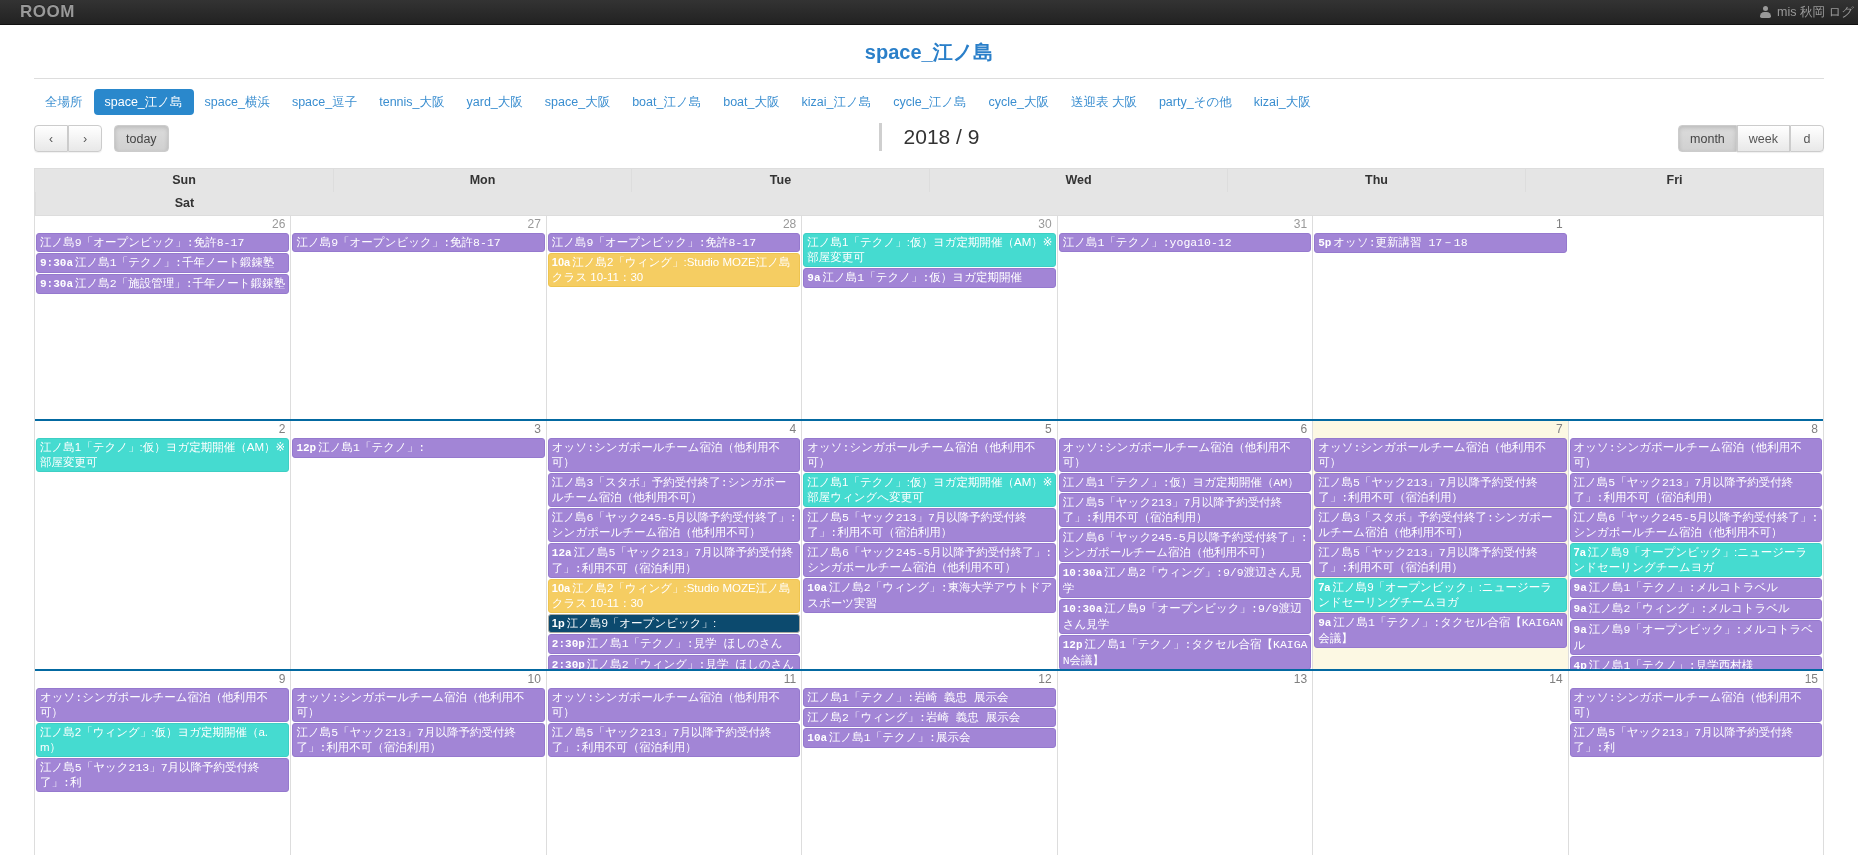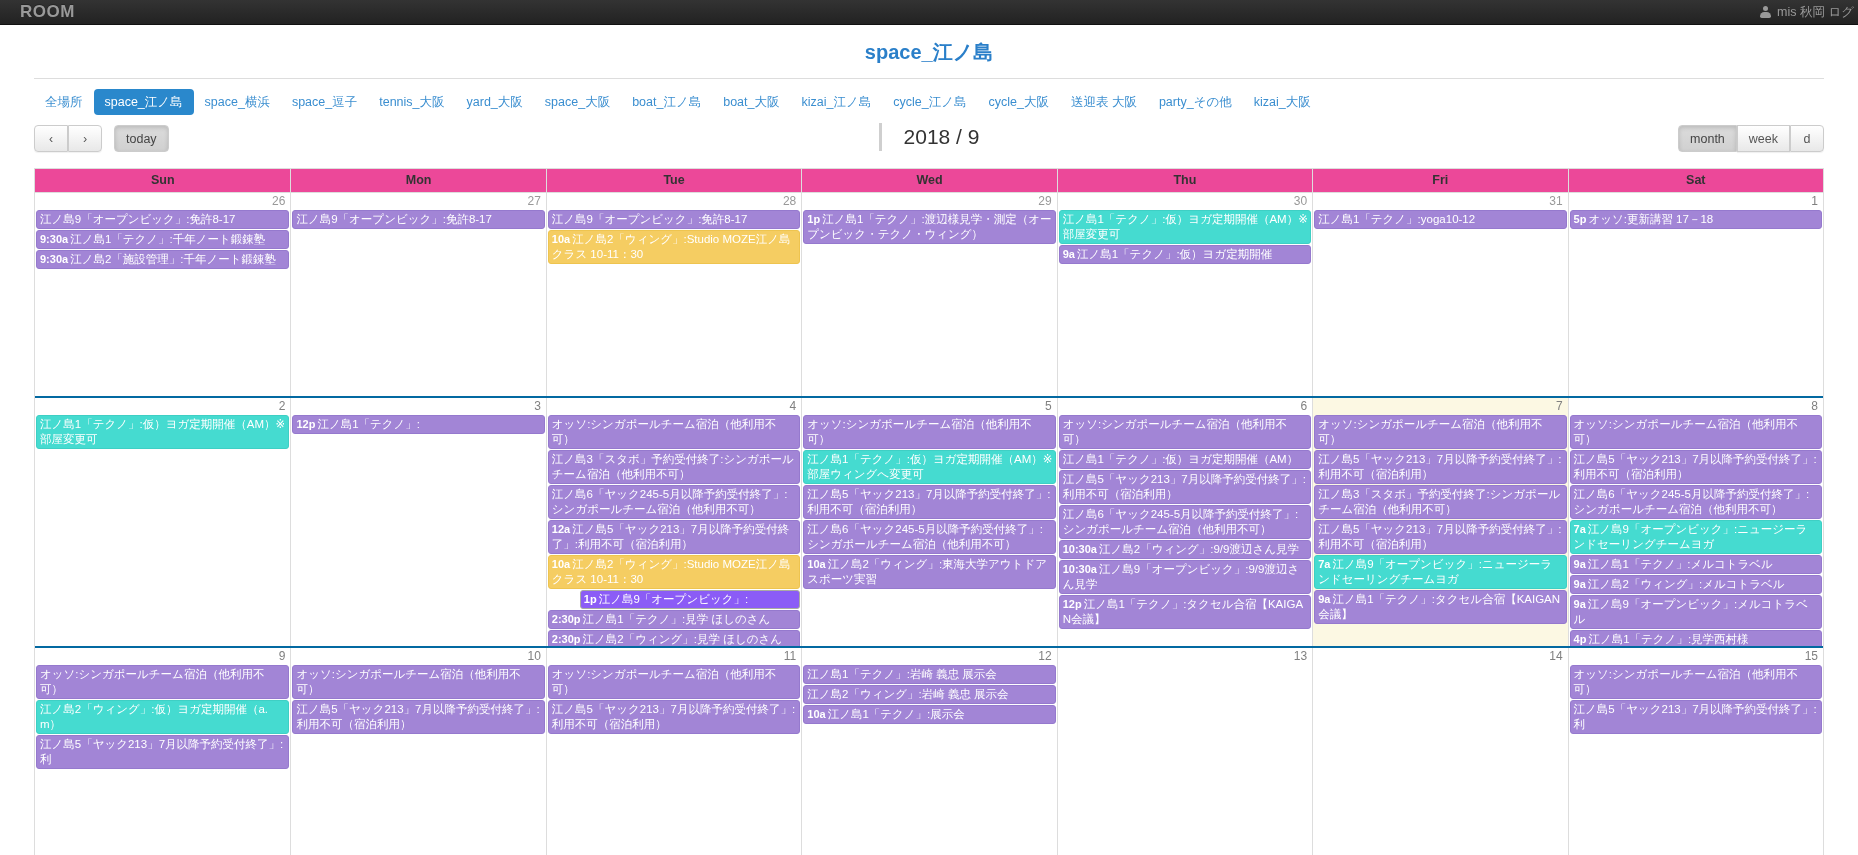--- a/index.html
+++ b/index.html
@@ -160,23 +160,23 @@
   
   .cal {
     margin: 0 34px;
     border: 1px solid #dddddd;
     border-bottom: none;
     height: 700px;
     overflow: hidden;
   }
   .cal-head {
     display: grid;
-    grid-template-columns: repeat(7, 1fr);
+    grid-template-columns: repeat(6, 1fr);
     border-bottom: 1px solid #dddddd;
-    background: #ec4899;
+    background: #e5e5e5;
   }
   .cal-head div {
     text-align: center;
     font-size: 12.5px;
     font-weight: bold;
     color: #333333;
     padding: 4px 0 5px;
     border-left: 1px solid #dddddd;
   }
   .cal-head div:first-child { border-left: none; }
@@ -213,24 +213,24 @@
     color: #ffffff;
     border-radius: 3px;
     padding: 1px 2px 1px 3px;
     margin-bottom: 1px;
     border: 1px solid rgba(0,0,0,0.08);
     overflow: hidden;
     cursor: pointer;
     word-break: break-all;
   }
   .ev .t { font-weight: bold; margin-right: 2px; font-size: 11px; }
-  .ev.purple { background: #a285d6; border-color: #9579ce; }
+  .ev.purple { background: #a285d6; border-color: #9579ce; font-family: Liberation Mono, monospace; }
   .ev.teal   { background: #45dbd0; border-color: #3ecfc4; }
   .ev.yellow { background: #f5cd62; border-color: #eec44f; }
-  .ev.gray   { background: #8b5cf6; border-color: #aaaaa2; margin-left: 32px; }
+  .ev.gray   { background: #0c4a6e; border-color: #aaaaa2; }
 </style>
 </head>
 <body>
 
 <div class="navbar">
   <div class="brand">ROOM</div>
   <div class="nav-right">
     <span class="user-icon"></span>
     <span>mis 秋岡 ログ</span>
   </div>
@@ -294,24 +294,20 @@
         <div class="day other">
           <div class="daynum">27</div>
           <div class="ev purple"><span>江ノ島9「オープンビック」:免許8-17</span></div>
         </div>
         <div class="day other">
           <div class="daynum">28</div>
           <div class="ev purple"><span>江ノ島9「オープンビック」:免許8-17</span></div>
           <div class="ev yellow"><span class="t">10a</span><span>江ノ島2「ウィング」:Studio MOZE江ノ島クラス  10-11：30</span></div>
         </div>
         <div class="day other">
-          <div class="daynum">29</div>
-          <div class="ev purple"><span class="t">1p</span><span>江ノ島1「テクノ」:渡辺様見学・測定（オープンビック・テクノ・ウィング）</span></div>
-        </div>
-        <div class="day other">
           <div class="daynum">30</div>
           <div class="ev teal"><span>江ノ島1「テクノ」:仮）ヨガ定期開催（AM）※部屋変更可</span></div>
           <div class="ev purple"><span class="t">9a</span><span>江ノ島1「テクノ」:仮）ヨガ定期開催</span></div>
         </div>
         <div class="day other">
           <div class="daynum">31</div>
           <div class="ev purple"><span>江ノ島1「テクノ」:yoga10-12</span></div>
         </div>
         <div class="day">
           <div class="daynum">1</div>

